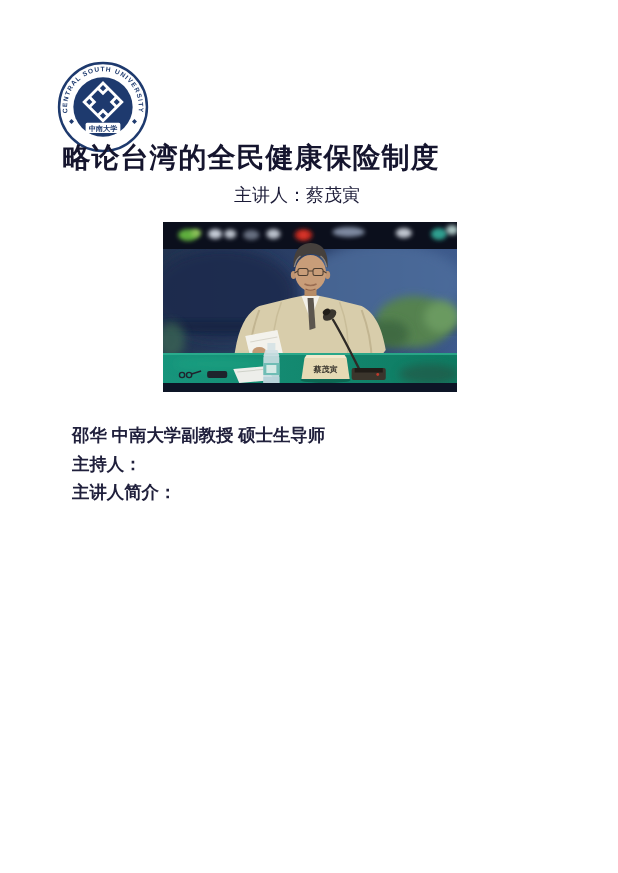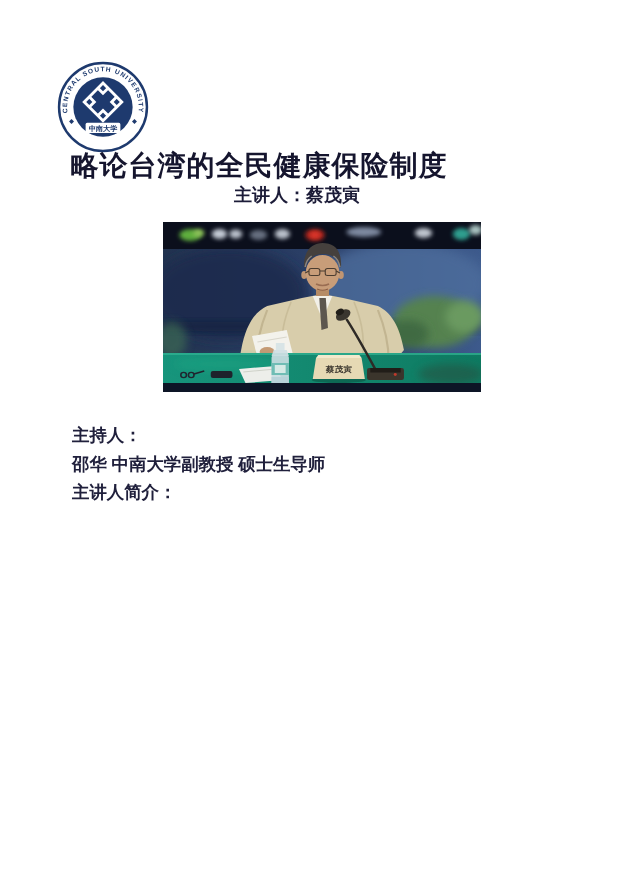--- a/index.html
+++ b/index.html
@@ -4,29 +4,29 @@
 <style>
   html,body{margin:0;padding:0;background:#ffffff;}
   .page{
     position:relative;width:618px;height:873px;background:#ffffff;
     font-family:"Liberation Sans","DejaVu Sans",sans-serif;
     color:#1c1c38;overflow:hidden;
   }
   .logo{position:absolute;left:57px;top:61px;width:92px;height:92px;}
   .logo svg{display:block;width:100%;height:100%;}
   .title{
-    position:absolute;left:0;top:139px;width:502px;margin:8px;
+    position:absolute;left:0;top:139px;width:502px;margin:0;
     text-align:center;font-size:28px;font-weight:bold;letter-spacing:1px;
     color:#15152e;
   }
   .subtitle{
     position:absolute;left:0;top:183px;width:594px;
-    text-align:center;font-size:18px;font-weight:bold;color:#1c1c38;
+    text-align:center;font-size:18px;font-weight:normal;color:#1c1c38;
   }
-  .photo{position:absolute;left:163px;top:222px;width:318px;height:170px;}
+  .photo{position:absolute;left:163px;top:222px;width:294px;height:170px;}
   .photo svg{display:block;width:100%;height:100%;}
   .info{
     position:absolute;left:72px;top:421px;width:476px;
     font-size:17.4px;font-weight:bold;line-height:28.5px;color:#20203c;
   }
   .info .line{white-space:pre;}
   .bio{margin:0;text-indent:2em;text-align:justify;}
 </style>
 </head>
 <body>
@@ -177,18 +177,18 @@
         <rect x="188" y="146" width="34" height="12" rx="2" fill="#3b352c"></rect>
         <rect x="191" y="146" width="28" height="4.5" fill="#211d18"></rect>
         <circle cx="214" cy="152.5" r="1.4" fill="#c0392b"></circle>
       </g>
 
       <rect x="0" y="161" width="293" height="9" fill="#0d1526"></rect>
     </svg>
   </div>
 
   <div class="info">
+    <div class="line">邵华 中南大学副教授 硕士生导师</div>
     <div class="line">主持人：</div>
-    <div class="line">邵华 中南大学副教授 硕士生导师</div>
     <div class="line">主讲人简介：</div>
   </div>
 
 </div>
 
 </body></html>

